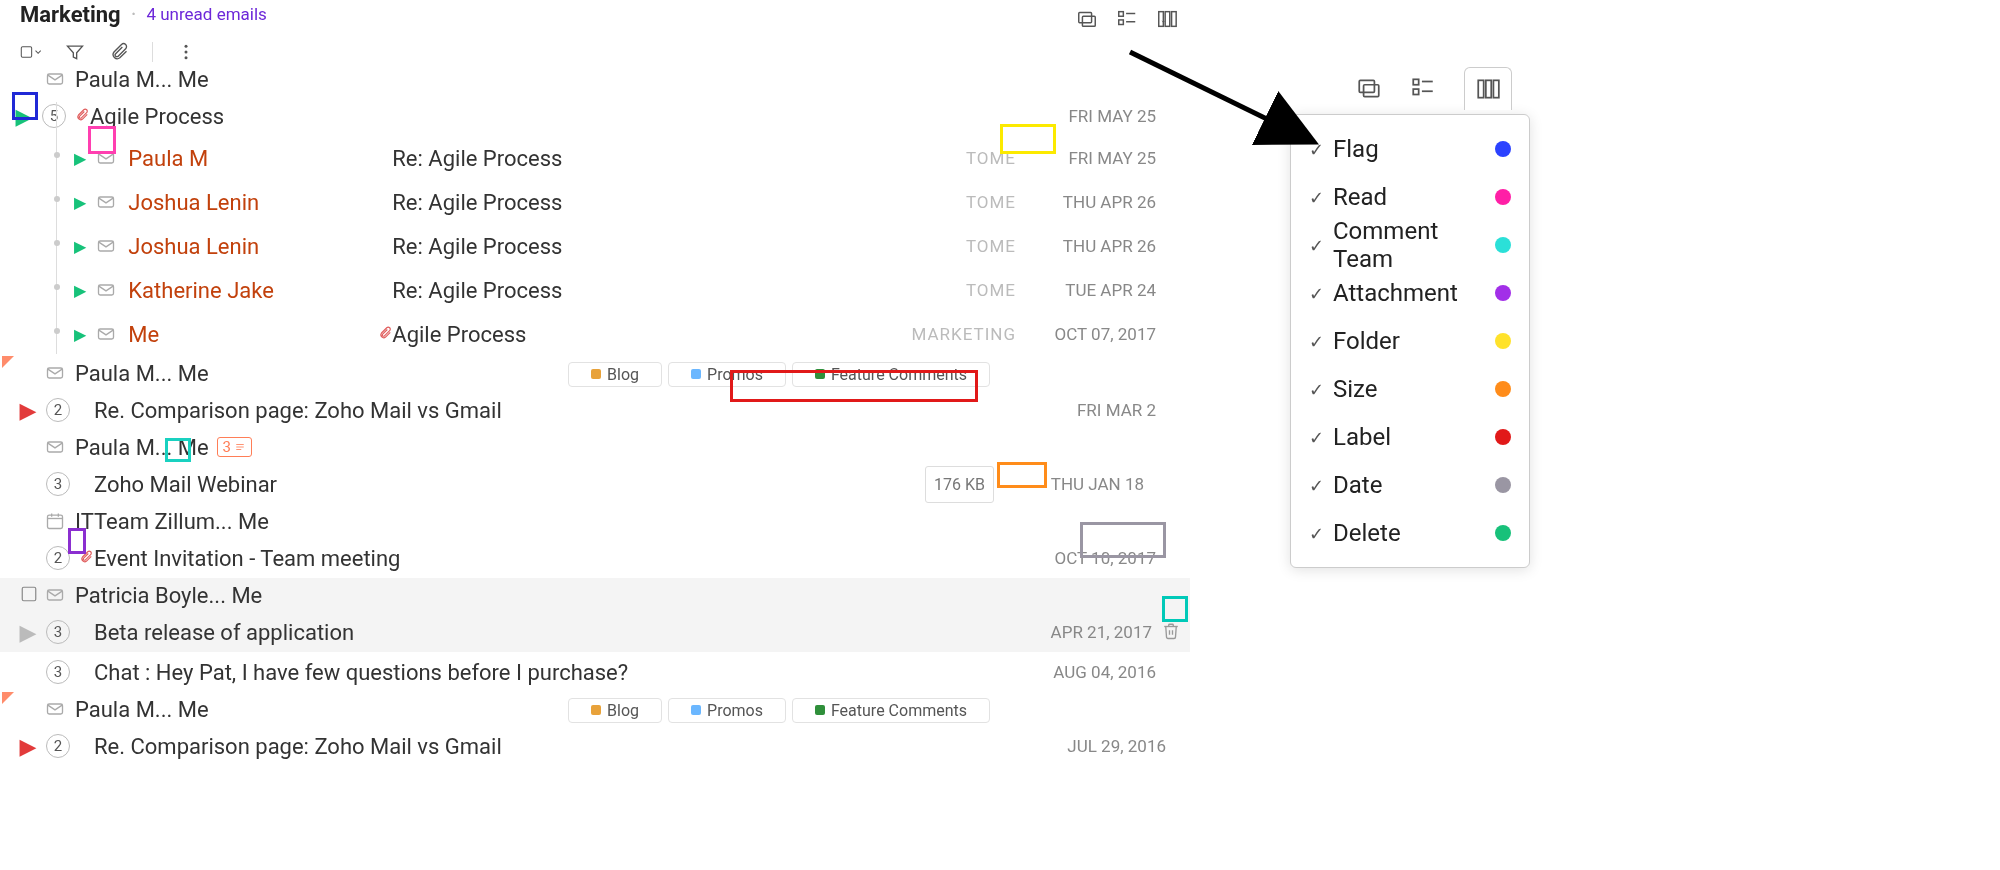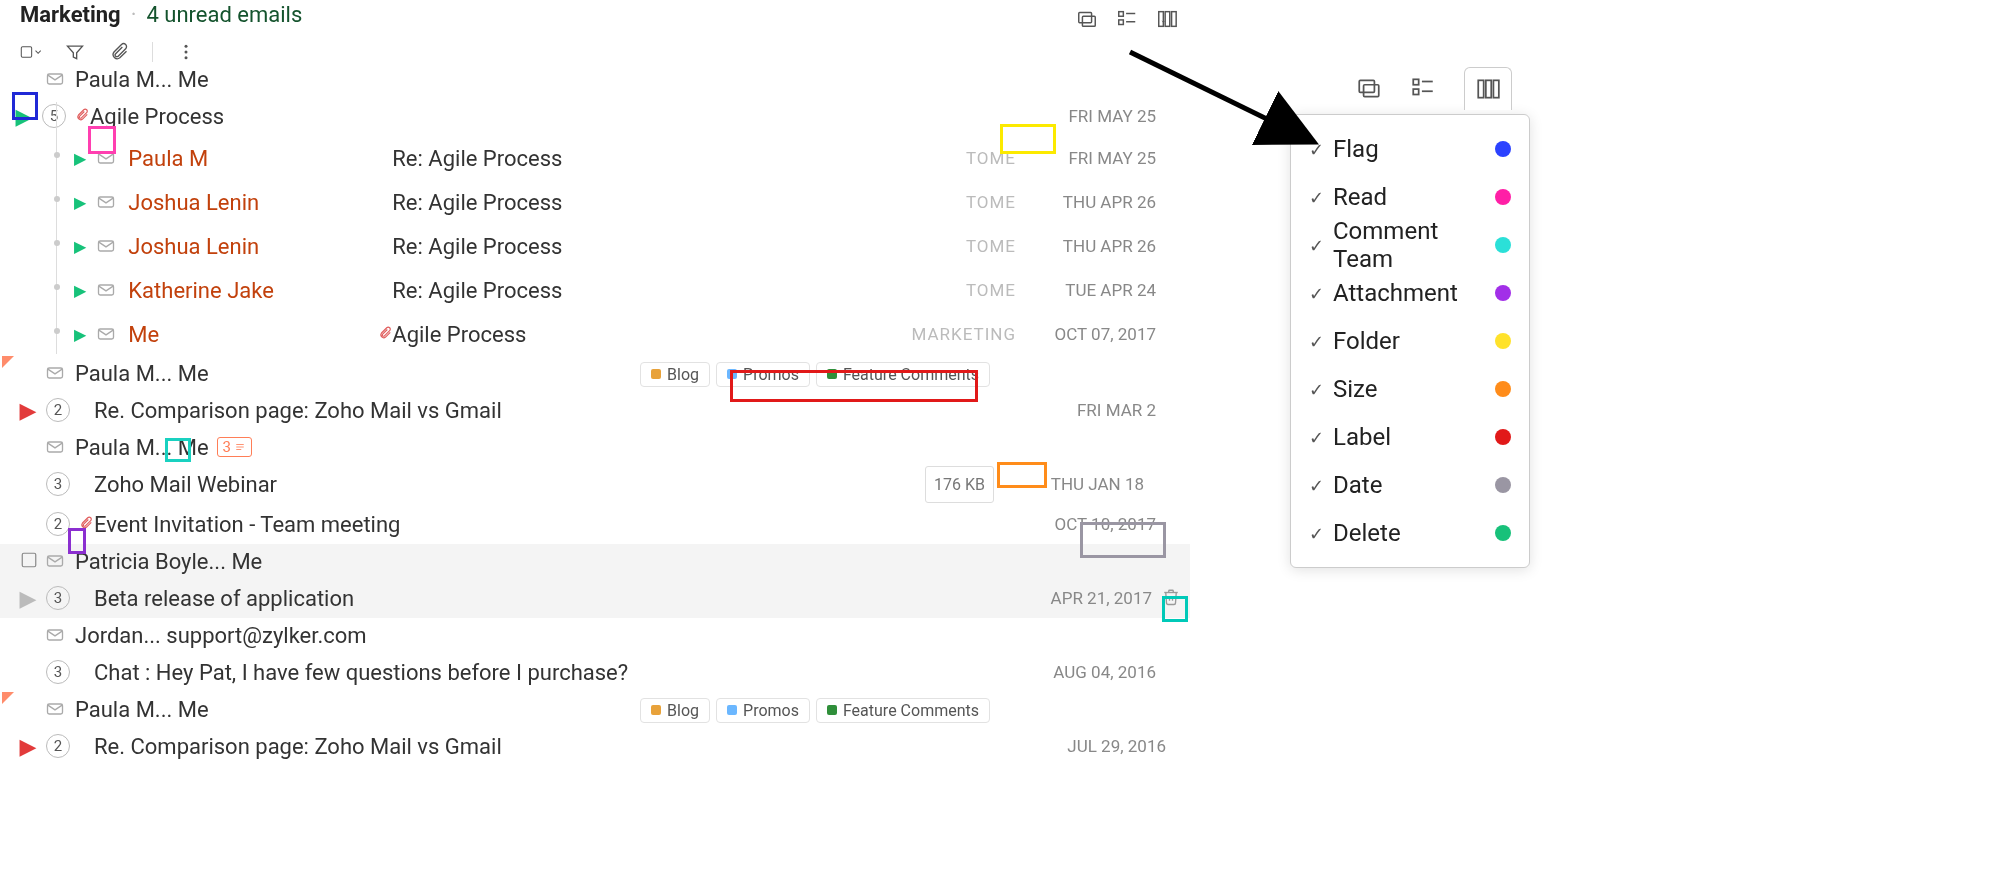--- a/index.html
+++ b/index.html
@@ -12,21 +12,21 @@
   position: relative;
   overflow: hidden;
 }
 
 
 .mail-pane { width: 1190px; height: 870px; position: absolute; left: 0; top: 0; }
 
 .hdr { display: flex; align-items: center; height: 28px; padding: 2px 20px; font-size: 22px; }
 .hdr-title { font-weight: 700; color: #222; }
 .hdr-sep   { color: #bbb; margin: 0 10px; }
-.hdr-sub   { color: #14532d; font-weight: 400; font-size: 22px; }
+.hdr-sub   { color: #6d28d9; font-weight: 400; font-size: 17px; }
 
 .tbar { display: flex; align-items: center; gap: 22px; padding: 10px 20px 6px; height: 44px; }
 .tbar .icon { width: 22px; height: 22px; display: flex; align-items: center; justify-content: center; color: #555; }
 .tbar .divider { width: 1px; height: 20px; background: #ddd; }
 
 .view-icons-main { position: absolute; right: 12px; top: 8px; display: flex; gap: 18px; }
 .view-icons-main .icon { color: #555; }
 
 .list { position: absolute; left: 0; right: 0; top: 62px; bottom: 0; overflow: hidden; }
 
@@ -67,21 +67,21 @@
 .box-pink   { border-color:#ff3fb0; }
 .box-yellow { border-color:#fcea00; }
 .box-red    { border-color:#e11919; }
 .box-cyan   { border-color:#19d1c0; }
 .box-orange { border-color:#ff8c1a; }
 .box-purple { border-color:#8b2fd0; }
 .box-grey   { border-color:#9a96a3; }
 .box-teal   { border-color:#00c9b8; }
 
 
-.tag { display:inline-flex; align-items:center; font-size:16px; color:#555; padding:2px 10px; border:1px solid #e2e2e2; border-radius:4px; margin-left:6px; background:#fff; }
+.tag { display:inline-flex; align-items:center; font-size:16px; color:#555; padding:2px 22px; border:1px solid #e2e2e2; border-radius:4px; margin-left:6px; background:#fff; }
 .tag .dot { width:10px;height:10px;border-radius:2px;margin-right:6px; }
 
 .size-pill { font-size:16px; color:#777; border:1px solid #ddd; padding:8px 8px; border-radius:3px; }
 
 .sel-row { background:#f4f4f4; }
 
 .unread-tri { width:0;height:0;border-left:12px solid #ff8c6b;border-bottom:12px solid transparent; position:absolute; }
 
 .trash { color:#999; }
 
@@ -344,20 +344,31 @@
         <span class="cnt">3</span>
         <span class="clip"></span>
         <span class="subj">Zoho Mail Webinar</span>
         <span class="spacer"></span>
         <span class="size-pill" style="margin-right:40px;">176 KB</span>
         <span class="date" style="margin-right:46px;">THU JAN 18</span>
       </div>
     </div>
 
     <div>
+      <div class="row-plain">
+        <span class="env">
+            <svg width="20" height="20" viewBox="0 0 24 24" fill="none" stroke="#aaa" stroke-width="1.6">
+              <rect x="3" y="5" width="18" height="16" rx="2"></rect>
+              <line x1="3" y1="9" x2="21" y2="9"></line>
+              <line x1="8" y1="3" x2="8" y2="7"></line>
+              <line x1="16" y1="3" x2="16" y2="7"></line>
+            </svg>
+          </span>
+        <span class="sender">ITTeam Zillum... Me</span>
+      </div>
       <div class="row-sub">
         <span class="flag-slot"></span>
         <span class="cnt">2</span>
         <span class="clip"><svg width="14" height="18" viewBox="0 0 24 24" fill="none" stroke="#e05d5d" stroke-width="2">
               <path d="M21 11l-8 8a5 5 0 01-7-7l9-9a3.5 3.5 0 015 5l-9 9a2 2 0 01-3-3l8-8"></path>
             </svg></span>
         <span class="subj">Event Invitation - Team meeting</span>
         <span class="spacer"></span>
         <span class="date" style="margin-right:34px;">OCT 10, 2017</span>
       </div>
@@ -388,29 +399,20 @@
               <polyline points="3 6 5 6 21 6"></polyline>
               <path d="M19 6l-1 14a2 2 0 01-2 2H8a2 2 0 01-2-2L5 6"></path>
               <path d="M10 11v6M14 11v6"></path>
               <path d="M9 6V4a1 1 0 011-1h4a1 1 0 011 1v2"></path>
             </svg>
         </span>
       </div>
     </div>
 
     <div>
-      <div class="row-plain">
-        <span class="env">
-            <svg width="20" height="20" viewBox="0 0 24 24" fill="none" stroke="#aaa" stroke-width="1.6">
-              <rect x="3" y="6" width="18" height="12" rx="2"></rect>
-              <polyline points="3 7 12 13 21 7"></polyline>
-            </svg>
-          </span>
-        <span class="sender">Jordan... support@zylker.com</span>
-      </div>
       <div class="row-sub">
         <span class="flag-slot"></span>
         <span class="cnt">3</span>
         <span class="clip"></span>
         <span class="subj">Chat : Hey Pat, I have few questions before I purchase?</span>
         <span class="spacer"></span>
         <span class="date" style="margin-right:34px;">AUG 04, 2016</span>
       </div>
     </div>
 

